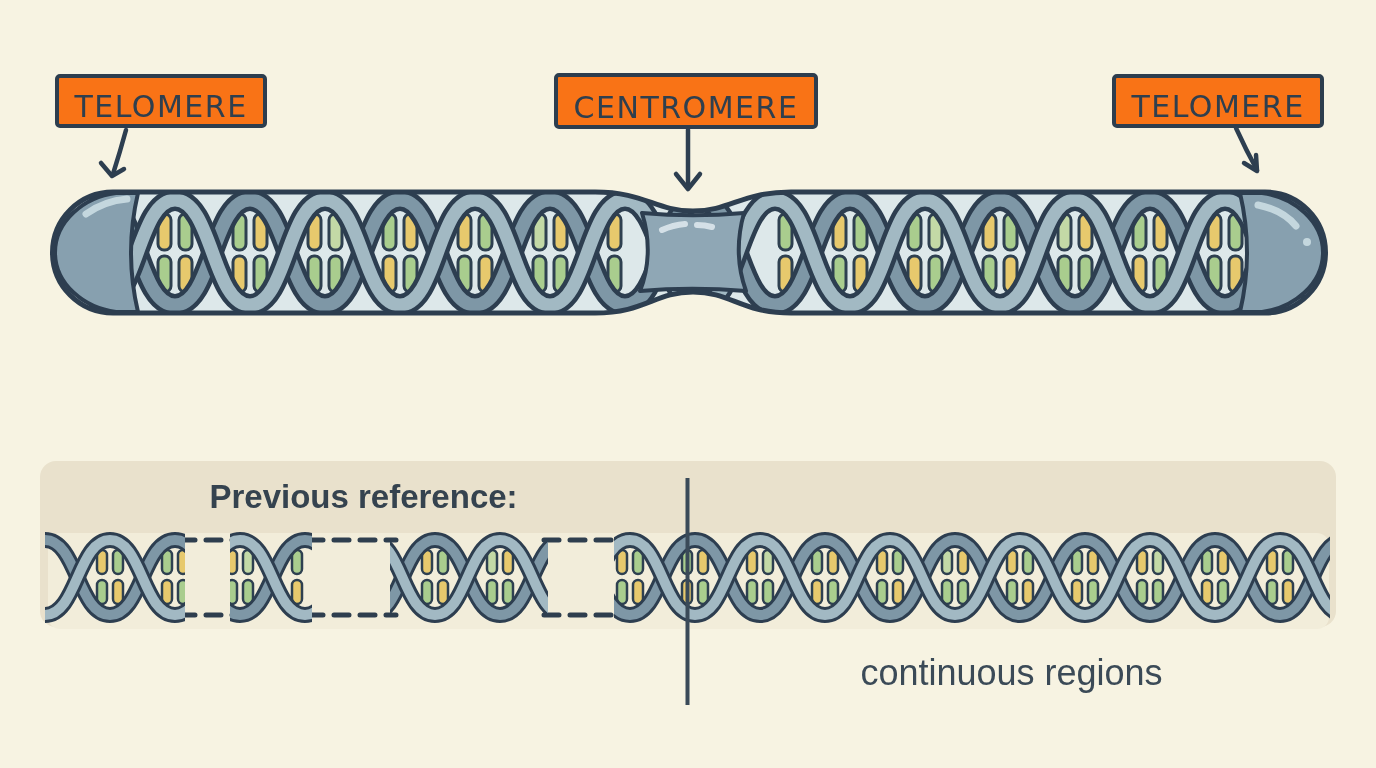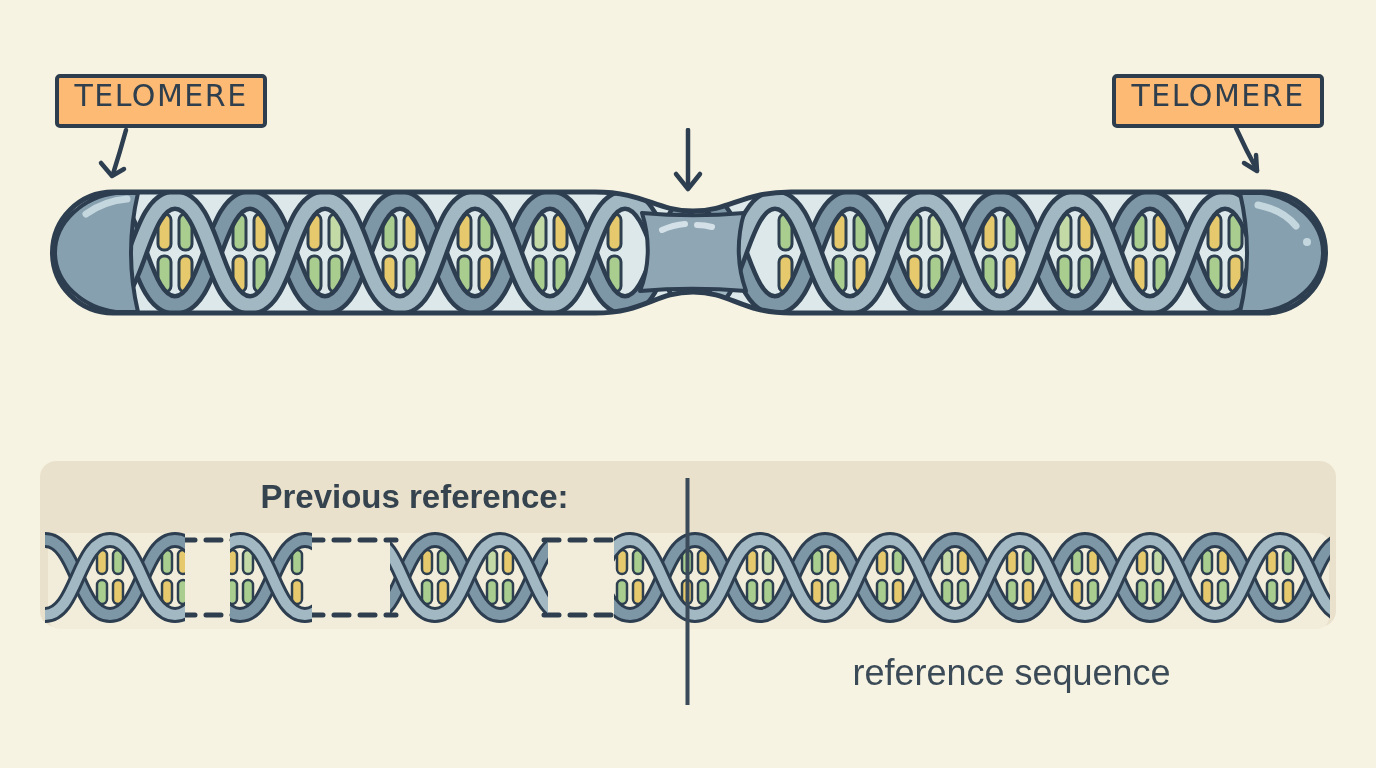--- a/index.html
+++ b/index.html
@@ -3,40 +3,40 @@
 <meta charset="utf-8">
 <style>
   html,body{margin:0;padding:0;}
   .stage{
     position:relative; width:1376px; height:768px; overflow:hidden;
     background:#f7f3e2;
     font-family:"Liberation Sans", sans-serif;
   }
   .label-box{
     position:absolute; box-sizing:border-box;
-    background:#fdba74; border:4px solid #2d3d4e; border-radius:5px;
-    display:flex; align-items:flex-start; justify-content:center;
+    background:#f97316; border:4px solid #2d3d4e; border-radius:5px;
+    display:flex; align-items:flex-end; justify-content:center;
     font-family:"DejaVu Sans", sans-serif;
     font-size:30px; letter-spacing:1.5px; color:#2f3f4e; font-weight:500;
   }
   .lb-left{ left:55px; top:74px; width:212px; height:54px; }
   .lb-center{ left:554px; top:73px; width:264px; height:56px; }
   .lb-right{ left:1112px; top:74px; width:212px; height:54px; }
   .arrow-svg{ position:absolute; }
   .chromo-svg{ position:absolute; left:0; top:180px; }
   .panel{
     position:absolute; left:40px; top:461px; width:1296px; height:166px;
     background:#e9e1cc; border-radius:16px;
   }
   .bottom-svg{ position:absolute; left:0; top:455px; }
   .heading{
     position:absolute; top:478px; text-align:center;
     font-size:33px; font-weight:bold; color:#35434f;
   }
-  .heading-left{ left:47px; width:647px;padding-left:44px; }
+  .heading-left{ left:40px; width:647px; }
   .heading-right{ left:687px; width:649px; }
   .caption{
     position:absolute; top:652px; text-align:center;
     font-size:36px; font-weight:normal; color:#3b4a57;
   }
   .caption-left{ left:40px; width:647px; }
   .caption-right{ left:687px; width:649px; }
   .stroke-line{ stroke:#2d3e50; stroke-width:4.5; fill:none; stroke-linecap:round; stroke-linejoin:round; }
   .bp{ stroke:#2e4050; stroke-width:3; }
   .sbp{ stroke:#2e4050; stroke-width:2.5; }
@@ -48,20 +48,23 @@
   .s-fill-b{ fill:none; stroke:#a2b9c3; stroke-width:10; stroke-linecap:round; }
   .dashed{ stroke:#2e3e4e; stroke-width:5; stroke-dasharray:15 11; stroke-linecap:round; fill:none; }
 </style>
 </head>
 <body>
 
 <div class="stage">
 
   <div class="label-box lb-left">
     <span>TELOMERE</span>
+  </div>
+  <div class="label-box lb-center">
+    <span>CENTROMERE</span>
   </div>
   <div class="label-box lb-right">
     <span>TELOMERE</span>
   </div>
 
   <svg class="arrow-svg" style="left:92px; top:126px;" width="56" height="62" viewBox="0 0 56 62">
     <path class="stroke-line" d="M34,4 Q28,26 21,48"></path>
     <path class="stroke-line" d="M9,37 L20,50 L32,43"></path>
   </svg>
   <svg class="arrow-svg" style="left:669px; top:128px;" width="40" height="72" viewBox="0 0 40 72">
@@ -231,15 +234,15 @@
       <use href="#s-wave-a" class="s-dark-outline"></use>
       <use href="#s-wave-a" class="s-fill-a"></use>
       <use href="#s-wave-b" class="s-dark-outline"></use>
       <use href="#s-wave-b" class="s-fill-b"></use>
     </g>
 
     <line x1="687.5" y1="23" x2="687.5" y2="250" stroke="#3a4a58" stroke-width="4"></line>
   </svg>
 
   <div class="heading heading-left">Previous reference:</div>
-  <div class="caption caption-right">reference sequence</div>
+  <div class="caption caption-right">continuous regions</div>
 
 </div>
 
 </body></html>

